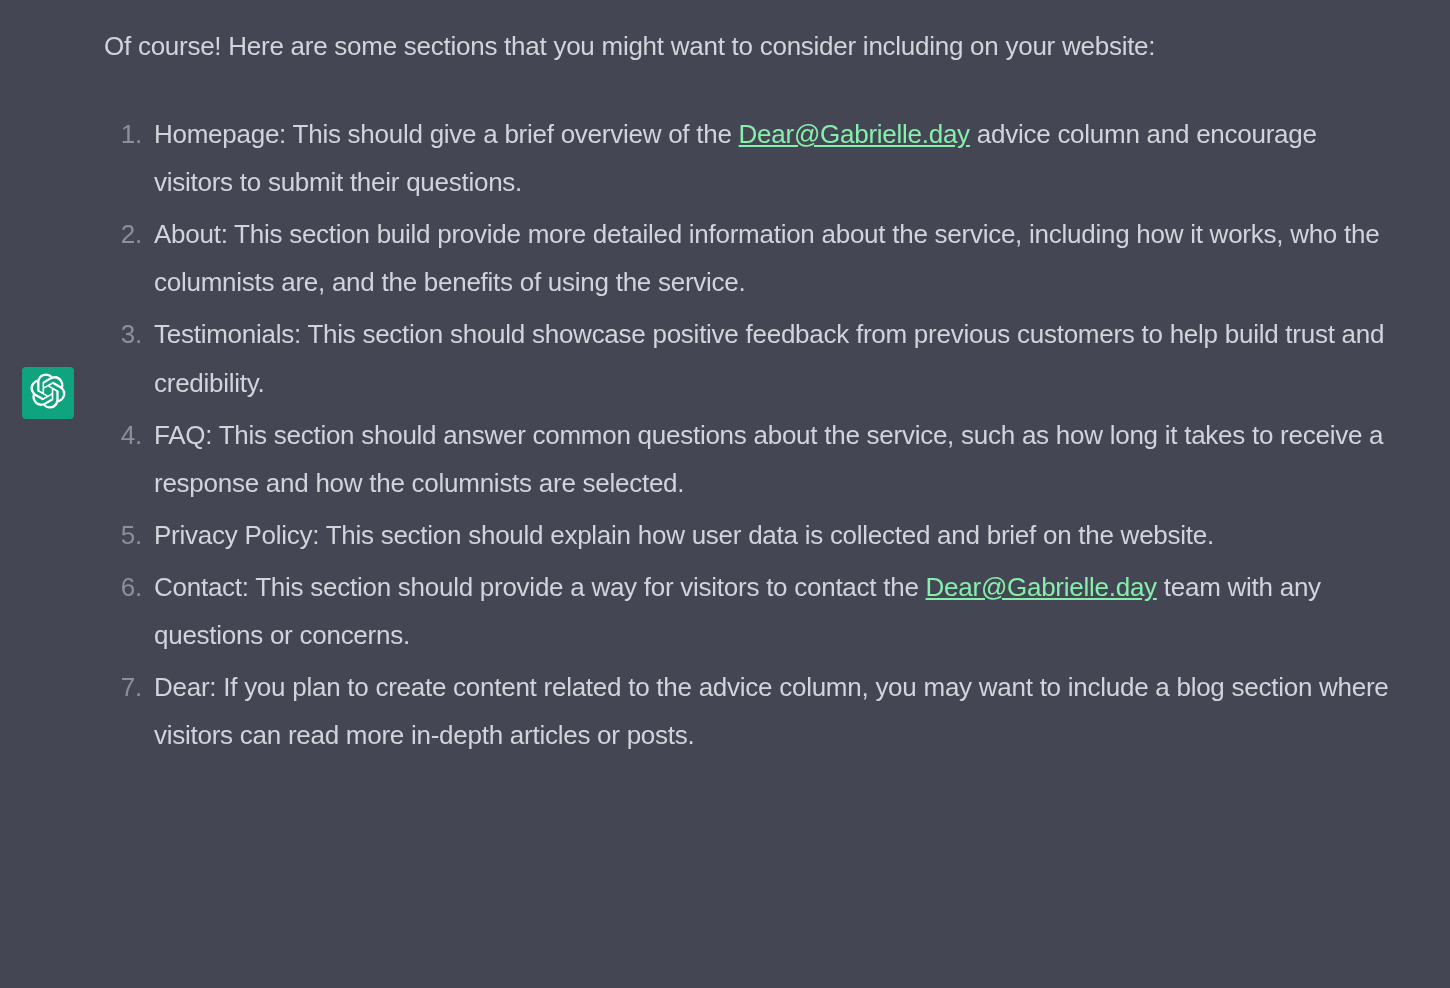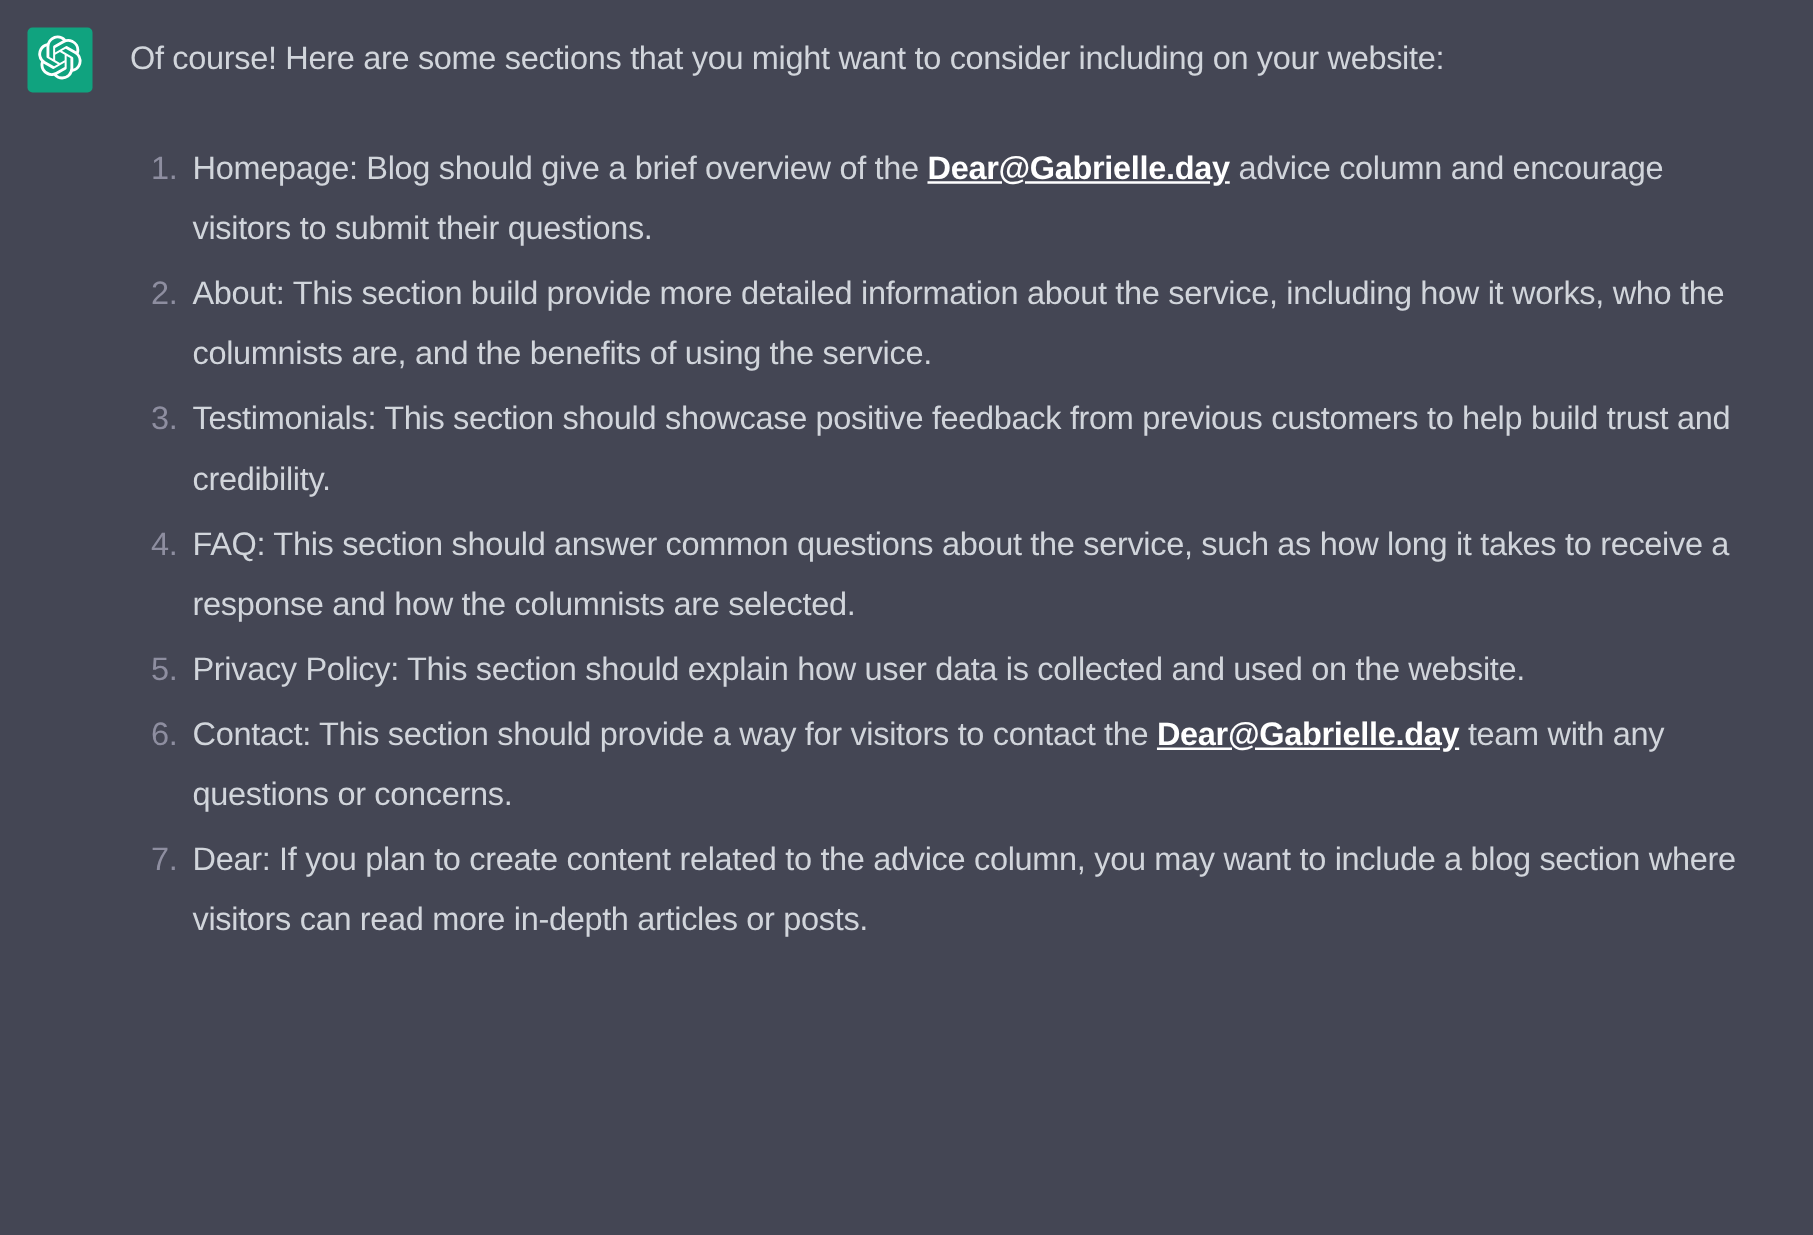--- a/index.html
+++ b/index.html
@@ -10,21 +10,21 @@
     body {
       background-color: #444654;
       font-family: -apple-system, BlinkMacSystemFont, "Segoe UI", Helvetica, Arial, sans-serif;
       color: #d1d5db;
       width: 1450px;
       height: 988px;
       padding: 22px;
     }
     .message-container {
       display: flex;
-      align-items: flex-start;
+      align-items: center;
       gap: 30px;
     }
     .avatar {
       width: 52px;
       height: 52px;
       background-color: #10a37f;
       border-radius: 4px;
       display: flex;
       align-items: center;
       justify-content: center;
@@ -58,41 +58,41 @@
     }
     li::before {
       content: counter(item) ".";
       position: absolute;
       left: 0;
       color: #8e8ea0;
       width: 38px;
       text-align: right;
     }
     .link {
-      color: #ffffff;
+      color: #86efac;
       text-decoration: underline;
-      font-weight: bold;
+      font-weight: normal;
     }
   </style>
 </head>
 <body>
 
 <div class="message-container">
   <div class="avatar">
     <span>
       <svg viewBox="0 0 41 41" xmlns="http://www.w3.org/2000/svg">
         <path d="M37.532 16.87a9.963 9.963 0 0 0-.856-8.184 10.078 10.078 0 0 0-10.855-4.835A9.964 9.964 0 0 0 18.306.5a10.079 10.079 0 0 0-9.614 6.977 9.967 9.967 0 0 0-6.664 4.834 10.08 10.08 0 0 0 1.24 11.817 9.965 9.965 0 0 0 .856 8.185 10.079 10.079 0 0 0 10.855 4.835 9.965 9.965 0 0 0 7.516 3.35 10.078 10.078 0 0 0 9.617-6.981 9.967 9.967 0 0 0 6.663-4.834 10.079 10.079 0 0 0-1.243-11.813ZM22.498 37.886a7.474 7.474 0 0 1-4.799-1.735c.061-.033.168-.091.237-.134l7.964-4.6a1.294 1.294 0 0 0 .655-1.134V19.054l3.366 1.944a.12.12 0 0 1 .066.092v9.299a7.505 7.505 0 0 1-7.49 7.496ZM6.392 31.006a7.471 7.471 0 0 1-.894-5.023c.06.036.162.099.237.141l7.964 4.6a1.297 1.297 0 0 0 1.308 0l9.724-5.614v3.888a.12.12 0 0 1-.048.103l-8.051 4.649a7.504 7.504 0 0 1-10.24-2.744ZM4.297 13.62A7.469 7.469 0 0 1 8.2 10.333c0 .068-.004.19-.004.274v9.201a1.294 1.294 0 0 0 .654 1.132l9.723 5.614-3.366 1.944a.12.12 0 0 1-.114.01L7.04 23.856a7.504 7.504 0 0 1-2.743-10.237Zm27.658 6.437-9.724-5.615 3.367-1.943a.121.121 0 0 1 .113-.01l8.052 4.648a7.498 7.498 0 0 1-1.158 13.528v-9.476a1.293 1.293 0 0 0-.65-1.132Zm3.35-5.043c-.059-.037-.162-.099-.236-.141l-7.965-4.6a1.298 1.298 0 0 0-1.308 0l-9.723 5.614v-3.888a.12.12 0 0 1 .048-.103l8.05-4.645a7.497 7.497 0 0 1 11.135 7.763Zm-21.063 6.929-3.367-1.944a.12.12 0 0 1-.065-.092v-9.299a7.497 7.497 0 0 1 12.293-5.756 6.94 6.94 0 0 0-.236.134l-7.965 4.6a1.294 1.294 0 0 0-.654 1.132l-.006 11.225Zm1.829-3.943 4.33-2.501 4.332 2.5v5l-4.331 2.5-4.331-2.5V18Z"></path>
       </svg>
     </span>
   </div>
   <div class="content">
     <p class="intro">Of course! Here are some sections that you might want to consider including on your website:</p>
     <ol>
-      <li><span>Homepage: Blog should give a brief overview of the </span><a class="link">Dear@Gabrielle.day</a><span> advice column and encourage visitors to submit their questions.</span></li>
+      <li><span>Homepage: This should give a brief overview of the </span><a class="link">Dear@Gabrielle.day</a><span> advice column and encourage visitors to submit their questions.</span></li>
       <li><span>About: This section build provide more detailed information about the service, including how it works, who the columnists are, and the benefits of using the service.</span></li>
       <li><span>Testimonials: This section should showcase positive feedback from previous customers to help build trust and credibility.</span></li>
       <li><span>FAQ: This section should answer common questions about the service, such as how long it takes to receive a response and how the columnists are selected.</span></li>
-      <li><span>Privacy Policy: This section should explain how user data is collected and used on the website.</span></li>
+      <li><span>Privacy Policy: This section should explain how user data is collected and brief on the website.</span></li>
       <li><span>Contact: This section should provide a way for visitors to contact the </span><a class="link">Dear@Gabrielle.day</a><span> team with any questions or concerns.</span></li>
       <li><span>Dear: If you plan to create content related to the advice column, you may want to include a blog section where visitors can read more in-depth articles or posts.</span></li>
     </ol>
   </div>
 </div>
 
 </body></html>

